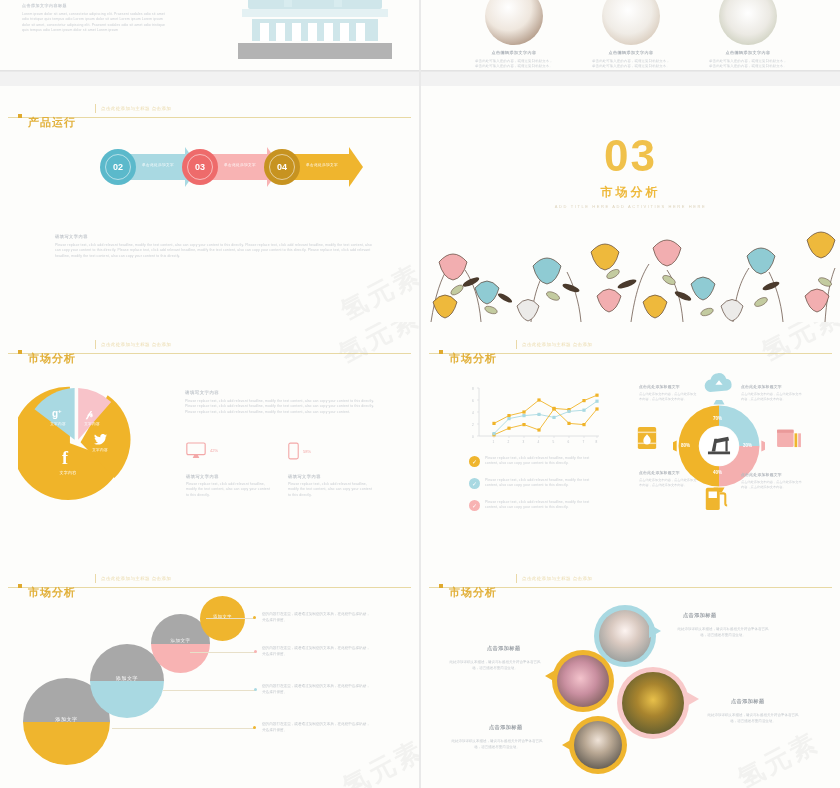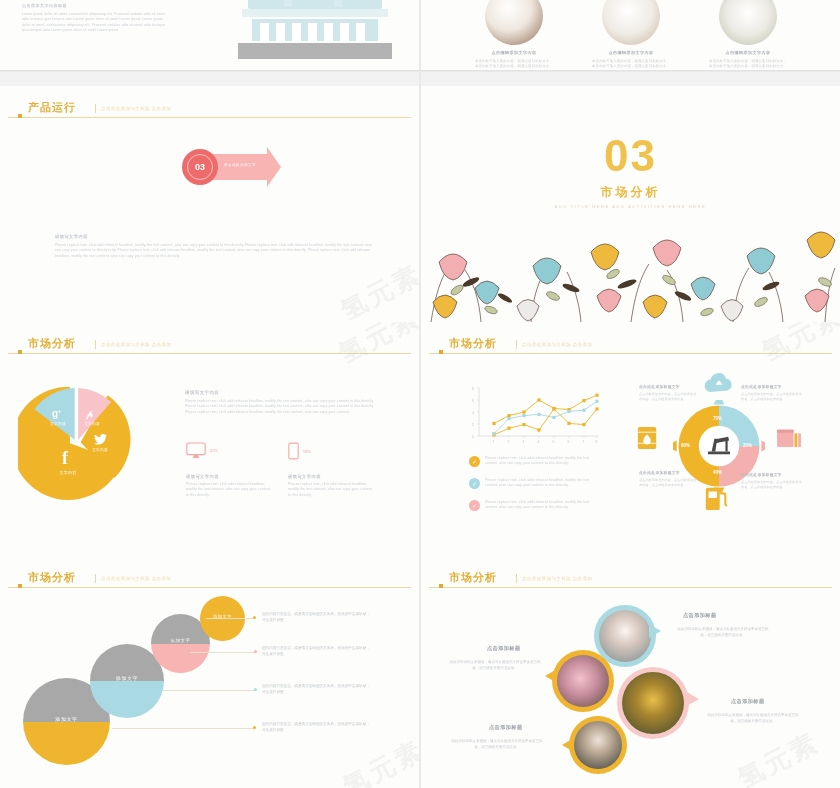--- a/index.html
+++ b/index.html
@@ -32,21 +32,21 @@
   #s-br { left: 421px; top: 556px; width: 419px; height: 236px; }
 
   .gutter-v { position:absolute; left:419px; top:0; width:2px; height:788px; background:#e9e9e9; }
   .gutter-h { position:absolute; left:0; width:840px; height:2px; background:#e9e9e9; }
 
   
   .hdr { position:absolute; left:0; top:10px; width:100%; height:24px; }
   .hdr-rule { position:absolute; left:8px; top:21px; right:8px; height:1px; background:#e8d9a4; }
   .hdr-dot { position:absolute; left:18px; top:18px; width:4px; height:4px; background:#e0aa2e; }
   .hdr-title {
-    position:absolute; left:28px; top:4px;
+    position:absolute; left:28px; top:19px;
     font-size:11px; font-weight:bold; color:#e2b13c;
     letter-spacing:1px; line-height:14px;
   }
   .hdr-sub {
     position:absolute; left:95px; top:8px;
     font-size:4.5px; color:#ead9a8; letter-spacing:.4px;
     border-left:1px solid #ead9a8; padding-left:5px; line-height:9px;
     white-space:nowrap;
   }
 
@@ -201,27 +201,37 @@
   <div class="slide" id="s-ml">
     <div class="slide-inner">
       <div class="hdr">
         <div class="hdr-rule"></div>
         <div class="hdr-dot"></div>
         <div class="hdr-title">产品运行</div>
         <div class="hdr-sub">点击此处添加与主标题 点击添加</div>
       </div>
 
 
+      <div class="arrow-step" style="left:100px;">
+        <div class="arrow-body" style="background:#A9D9E2;color:#A9D9E2;"></div>
+        <div class="arrow-circle" style="background:#5BB9CB;">02</div>
+        <div class="arrow-label">单击此处添加文字</div>
+      </div>
 
       <div class="arrow-step" style="left:182px;">
         <div class="arrow-body" style="background:#F8B3B3;color:#F8B3B3;"></div>
         <div class="arrow-circle" style="background:#EE6B6B;">03</div>
         <div class="arrow-label">单击此处添加文字</div>
       </div>
 
+      <div class="arrow-step" style="left:264px;">
+        <div class="arrow-body" style="background:#EFB52E;color:#EFB52E;"></div>
+        <div class="arrow-circle" style="background:#C79320;">04</div>
+        <div class="arrow-label">单击此处添加文字</div>
+      </div>
 
       <div style="position:absolute;left:55px;top:148px;width:320px;">
         <div class="subhead" style="font-size:4.2px;color:#c3c8cd;margin-bottom:4px;">请填写文字内容</div>
         <div class="lorem">Please replace text, click add relevant headline, modify the text content, also can copy your content to this directly. Please replace text, click add relevant headline, modify the text content, also can copy your content to this directly. Please replace text, click add relevant headline, modify the text content, also can copy your content to this directly. Please replace text, click add relevant headline, modify the text content, also can copy your content to this directly.</div>
       </div>
 
       <div class="wm" style="right:-6px;bottom:12px;">氢元素</div>
     </div>
   </div>
 

